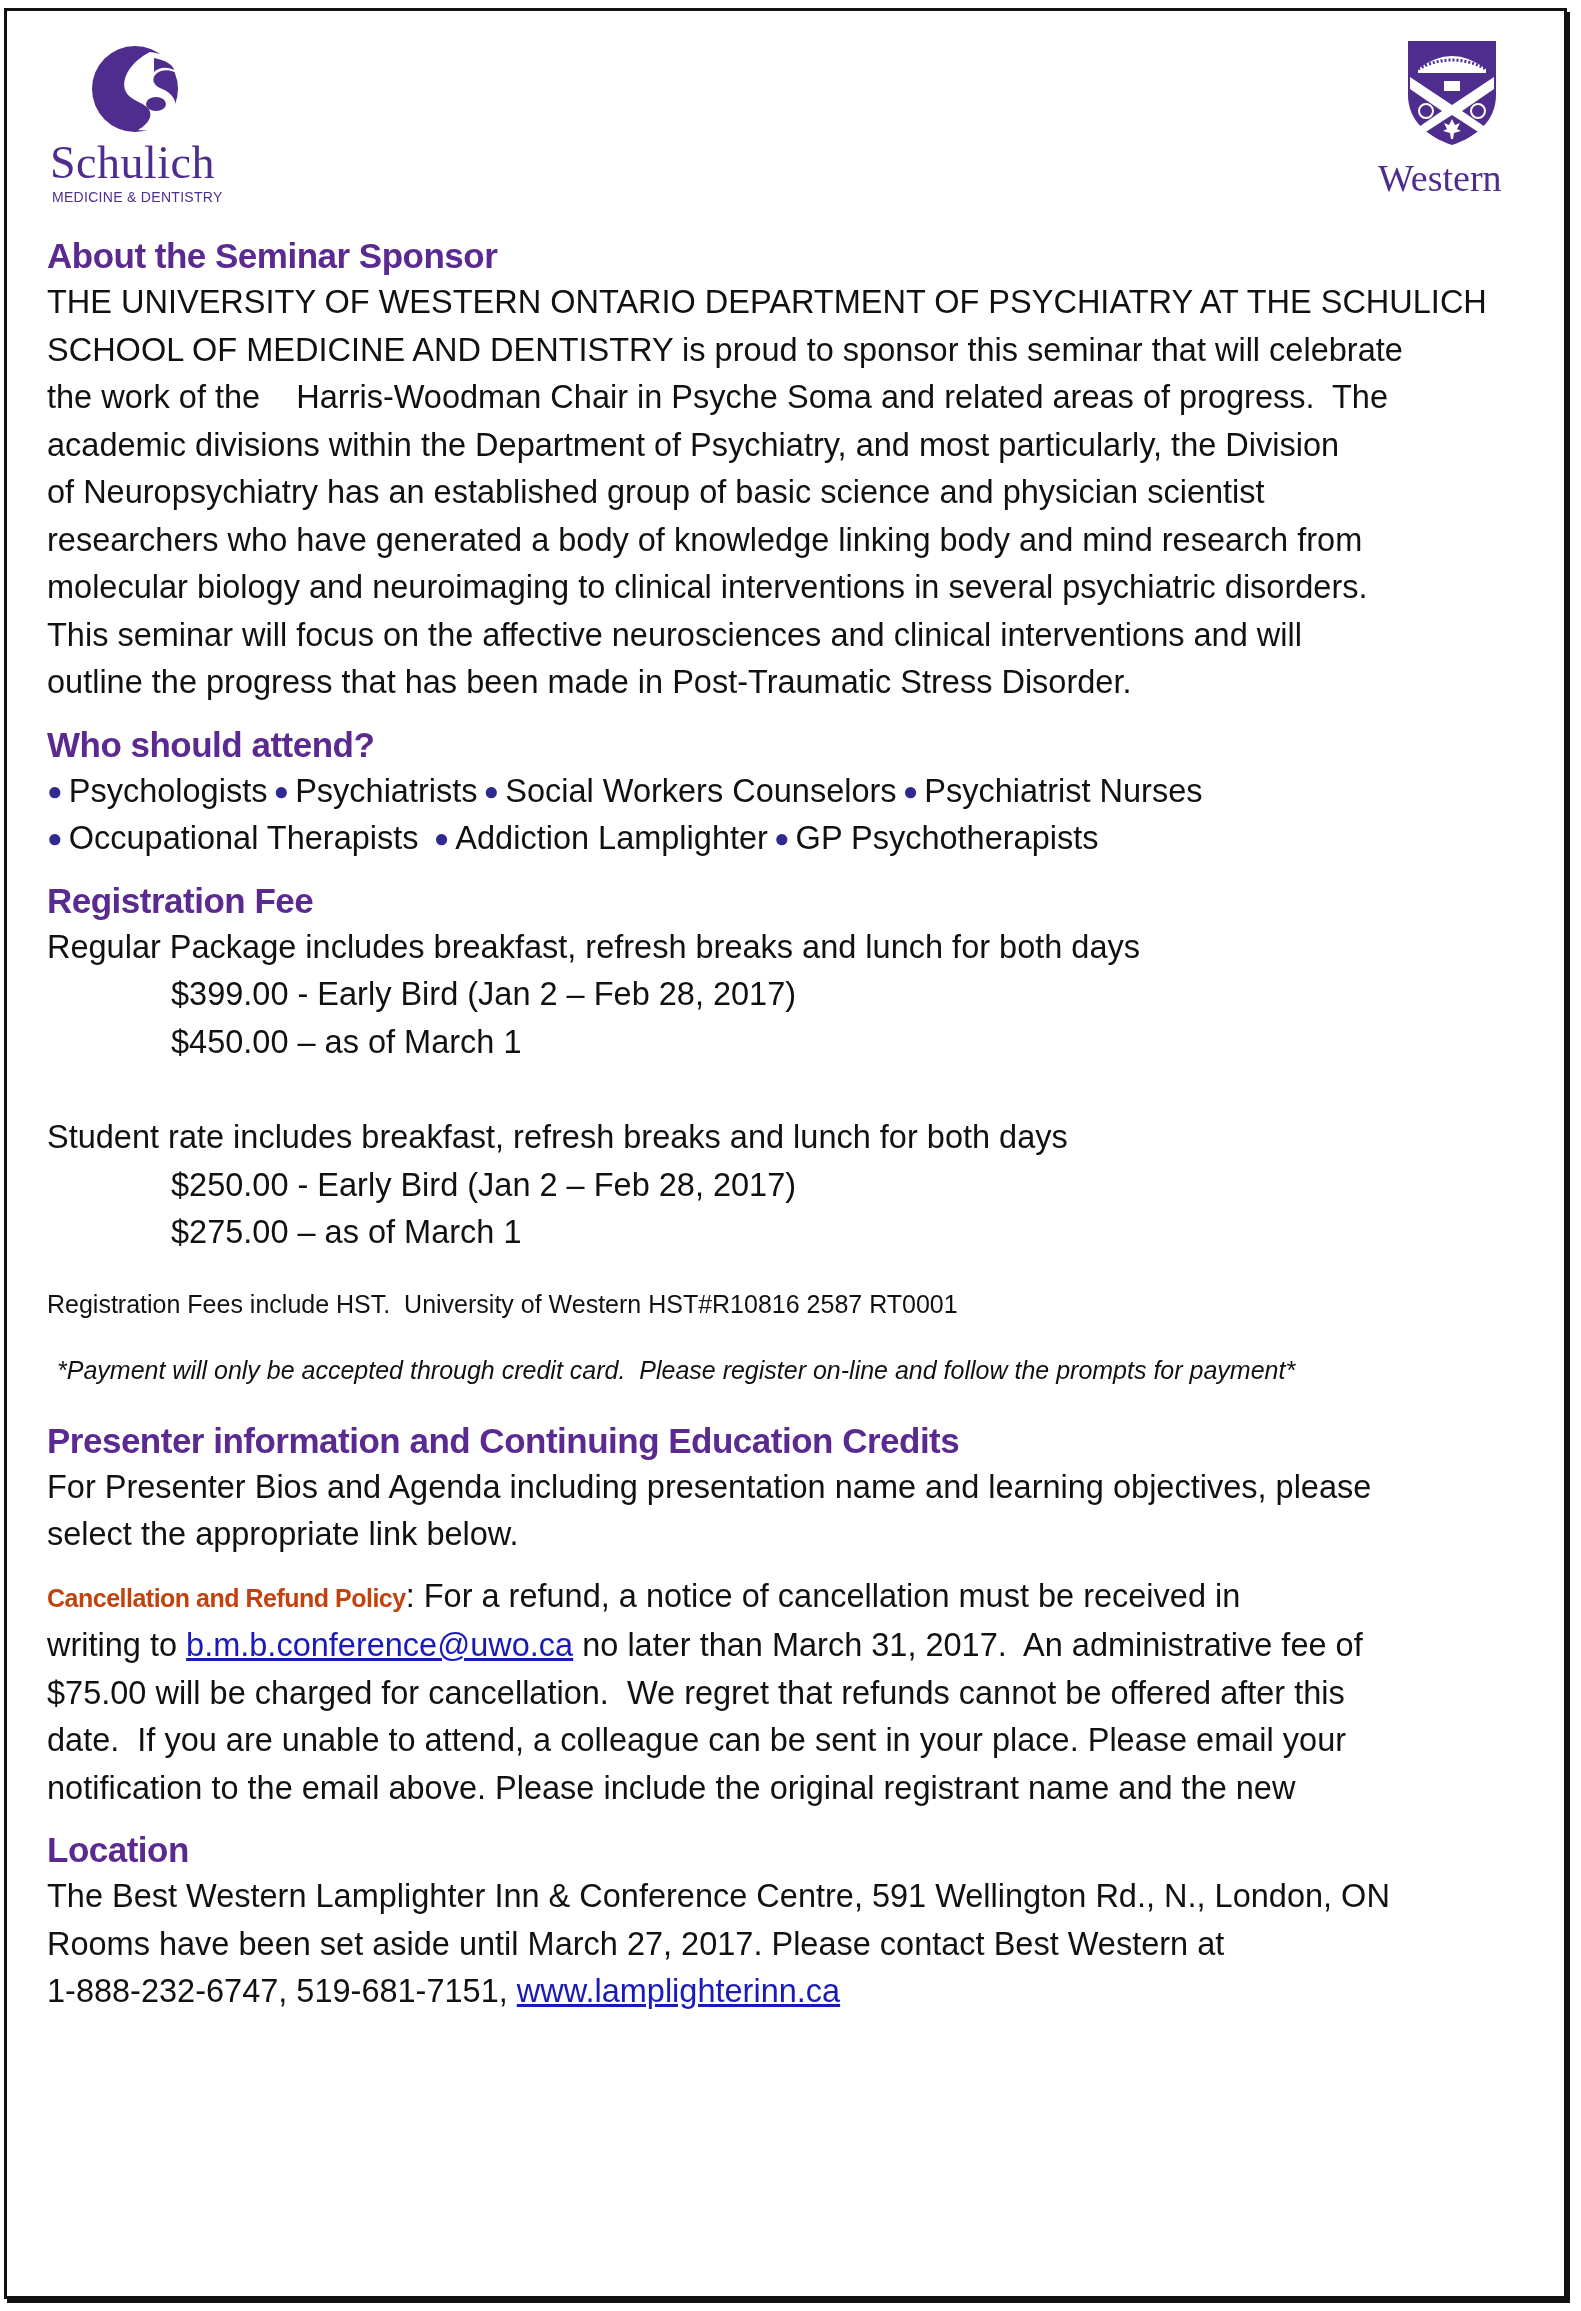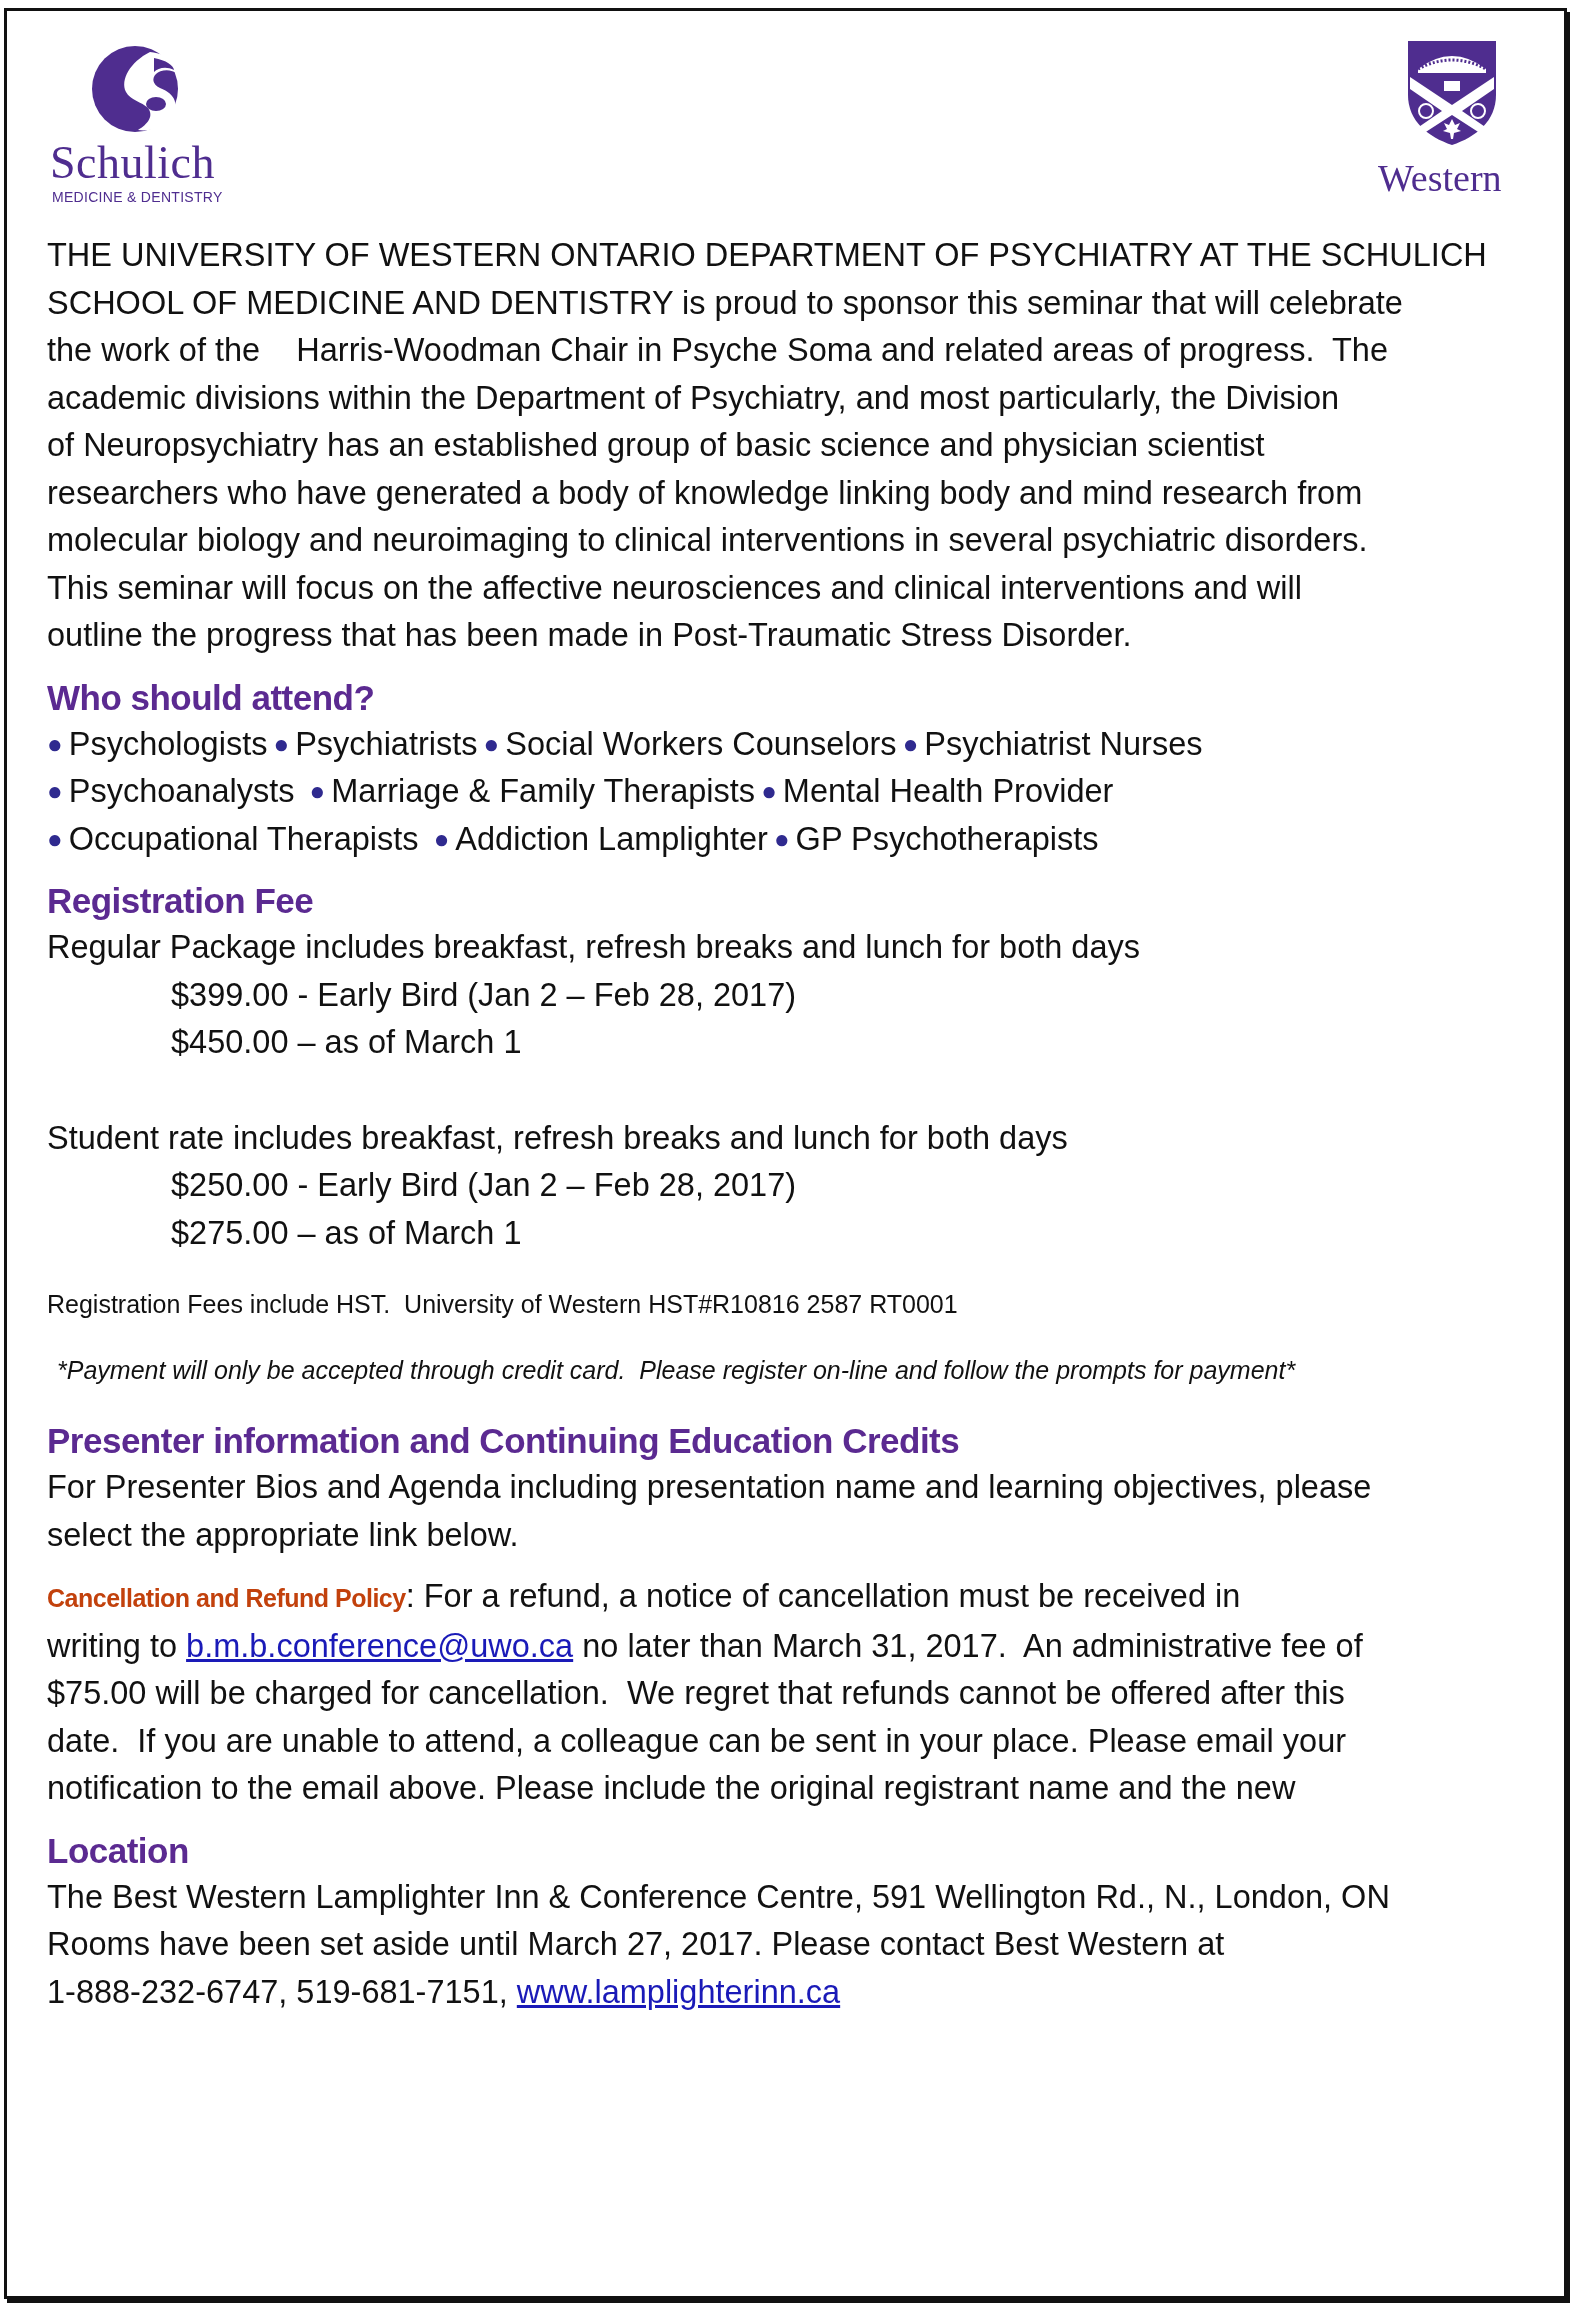--- a/index.html
+++ b/index.html
@@ -162,40 +162,38 @@
     <circle cx="20" cy="74" r="7" fill="#4f2d8f" stroke="#ffffff" stroke-width="2"></circle>
     <circle cx="72" cy="74" r="7" fill="#4f2d8f" stroke="#ffffff" stroke-width="2"></circle>
     <path d="M46 82 L49 88 L54 86 L51 92 L55 94 L48 96 L47 102 L45 102 L44 96 L37 94 L41 92 L38 86 L43 88 Z" fill="#ffffff"></path>
   </svg>
   <div class="wordmark">Western</div>
 </div>
 
 <div class="content">
 
   <section>
+    <h2>About the Seminar Sponsor</h2>
     <p>THE UNIVERSITY OF WESTERN ONTARIO DEPARTMENT OF PSYCHIATRY AT THE SCHULICH</p>
     <p>SCHOOL OF MEDICINE AND DENTISTRY is proud to sponsor this seminar that will celebrate</p>
     <p style="white-space:pre;">the work of the    Harris-Woodman Chair in Psyche Soma and related areas of progress.  The</p>
     <p>academic divisions within the Department of Psychiatry, and most particularly, the Division</p>
     <p>of Neuropsychiatry has an established group of basic science and physician scientist</p>
     <p>researchers who have generated a body of knowledge linking body and mind research from</p>
     <p>molecular biology and neuroimaging to clinical interventions in several psychiatric disorders.</p>
     <p>This seminar will focus on the affective neurosciences and clinical interventions and will</p>
     <p>outline the progress that has been made in Post-Traumatic Stress Disorder.</p>
   </section>
 
   <div class="gap-s"></div>
 
   <section>
     <h2>Who should attend?</h2>
     <p class="bullet-line">
       <span class="bullet">●</span><span class="item">Psychologists</span><span class="bullet">●</span><span class="item">Psychiatrists</span><span class="bullet">●</span><span class="item">Social Workers Counselors</span><span class="bullet">●</span><span class="item">Psychiatrist Nurses</span>
-    </p>
-    <p class="bullet-line">
-      <span class="bullet">●</span><span class="item">Psychoanalysts</span> <span class="bullet">●</span><span class="item">Marriage &amp; Family Therapists</span><span class="bullet">●</span><span class="item">Mental Health Provider</span>
     </p>
     <p class="bullet-line">
       <span class="bullet">●</span><span class="item">Occupational Therapists</span> <span class="bullet">●</span><span class="item">Addiction Lamplighter</span><span class="bullet">●</span><span class="item">GP Psychotherapists</span>
     </p>
   </section>
 
   <div class="gap-s"></div>
 
   <section>
     <h2>Registration Fee</h2>

